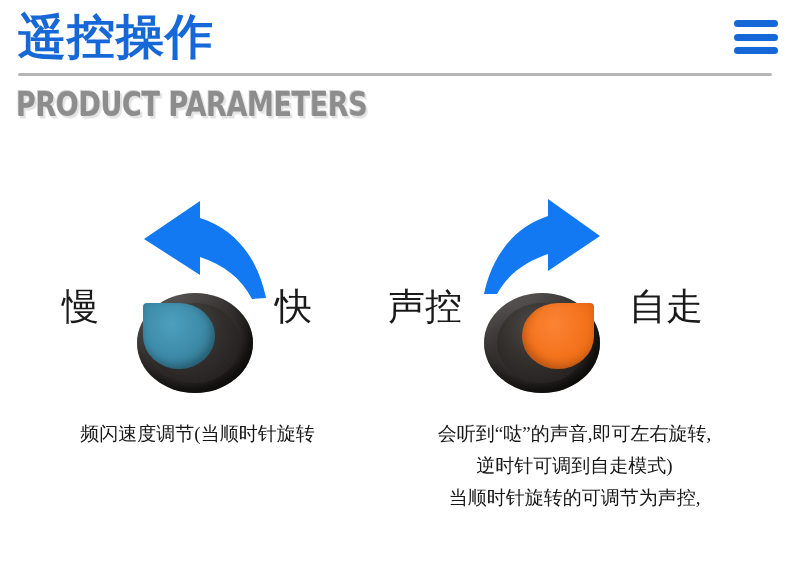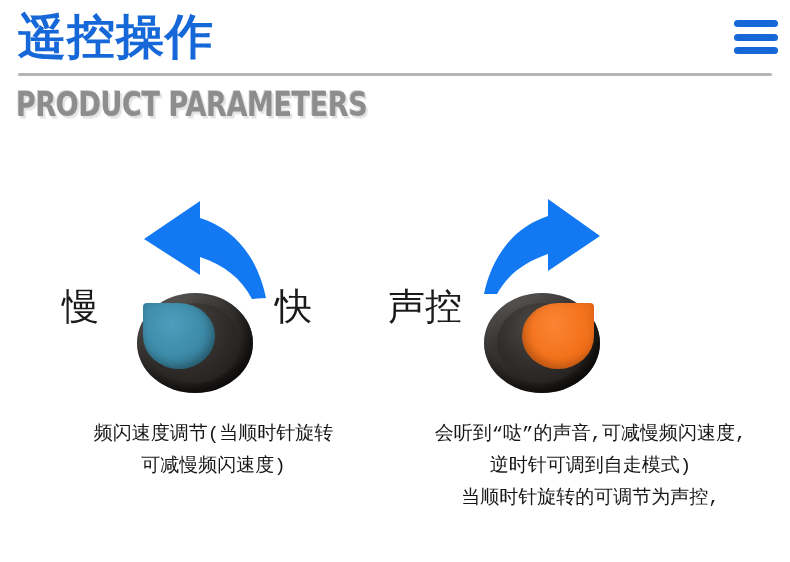--- a/index.html
+++ b/index.html
@@ -172,22 +172,21 @@
 
   
   .caption {
     position: absolute;
     top: 268px;
     width: 395px;
     text-align: center;
     font-size: 19px;
     line-height: 32px;
     color: #171717;
-    font-family: Liberation Mono, monospace;
-    margin-left: 16px;
+    font-family: Liberation Serif, serif;
   }
   .caption .line { display: block; white-space: nowrap; }
 </style>
 </head>
 <body>
 
 <div class="header">
   <div class="page-title">遥控操作</div>
 
   <div class="menu-button">
@@ -216,41 +215,41 @@
       <div class="knob-body"></div>
       <div class="knob-inner"></div>
       <div class="pointer teal"></div>
     </div>
 
     <div class="knob-word a">慢</div>
     <div class="knob-word b">快</div>
 
     <div class="caption">
       <span class="line">频闪速度调节(当顺时针旋转</span>
-      <span class="line">可减慢频闪速度)</span>
     </div>
   </div>
 
   <div class="panel right">
 
     <div class="arrow">
       <svg width="120" height="100" viewBox="0 0 120 100" aria-hidden="true">
         <path d="M2 99 C10 61 32 32 66 21 L66 4 L118 41 L66 76 L66 59
                  C43 67 26 79 15 99 Z" fill="#1279f2"></path>
       </svg>
     </div>
 
     <div class="knob">
       <div class="knob-body"></div>
       <div class="knob-inner"></div>
       <div class="pointer orange"></div>
     </div>
 
     <div class="knob-word a">声控</div>
+    <div class="knob-word b">自走</div>
 
     <div class="caption">
-      <span class="line">会听到“哒”的声音,可减慢频闪速度,</span>
+      <span class="line">会听到“哒”的声音,即可左右旋转,</span>
       <span class="line">逆时针可调到自走模式)</span>
       <span class="line">当顺时针旋转的可调节为声控,</span>
     </div>
   </div>
 
 </div>
 
 </body></html>

